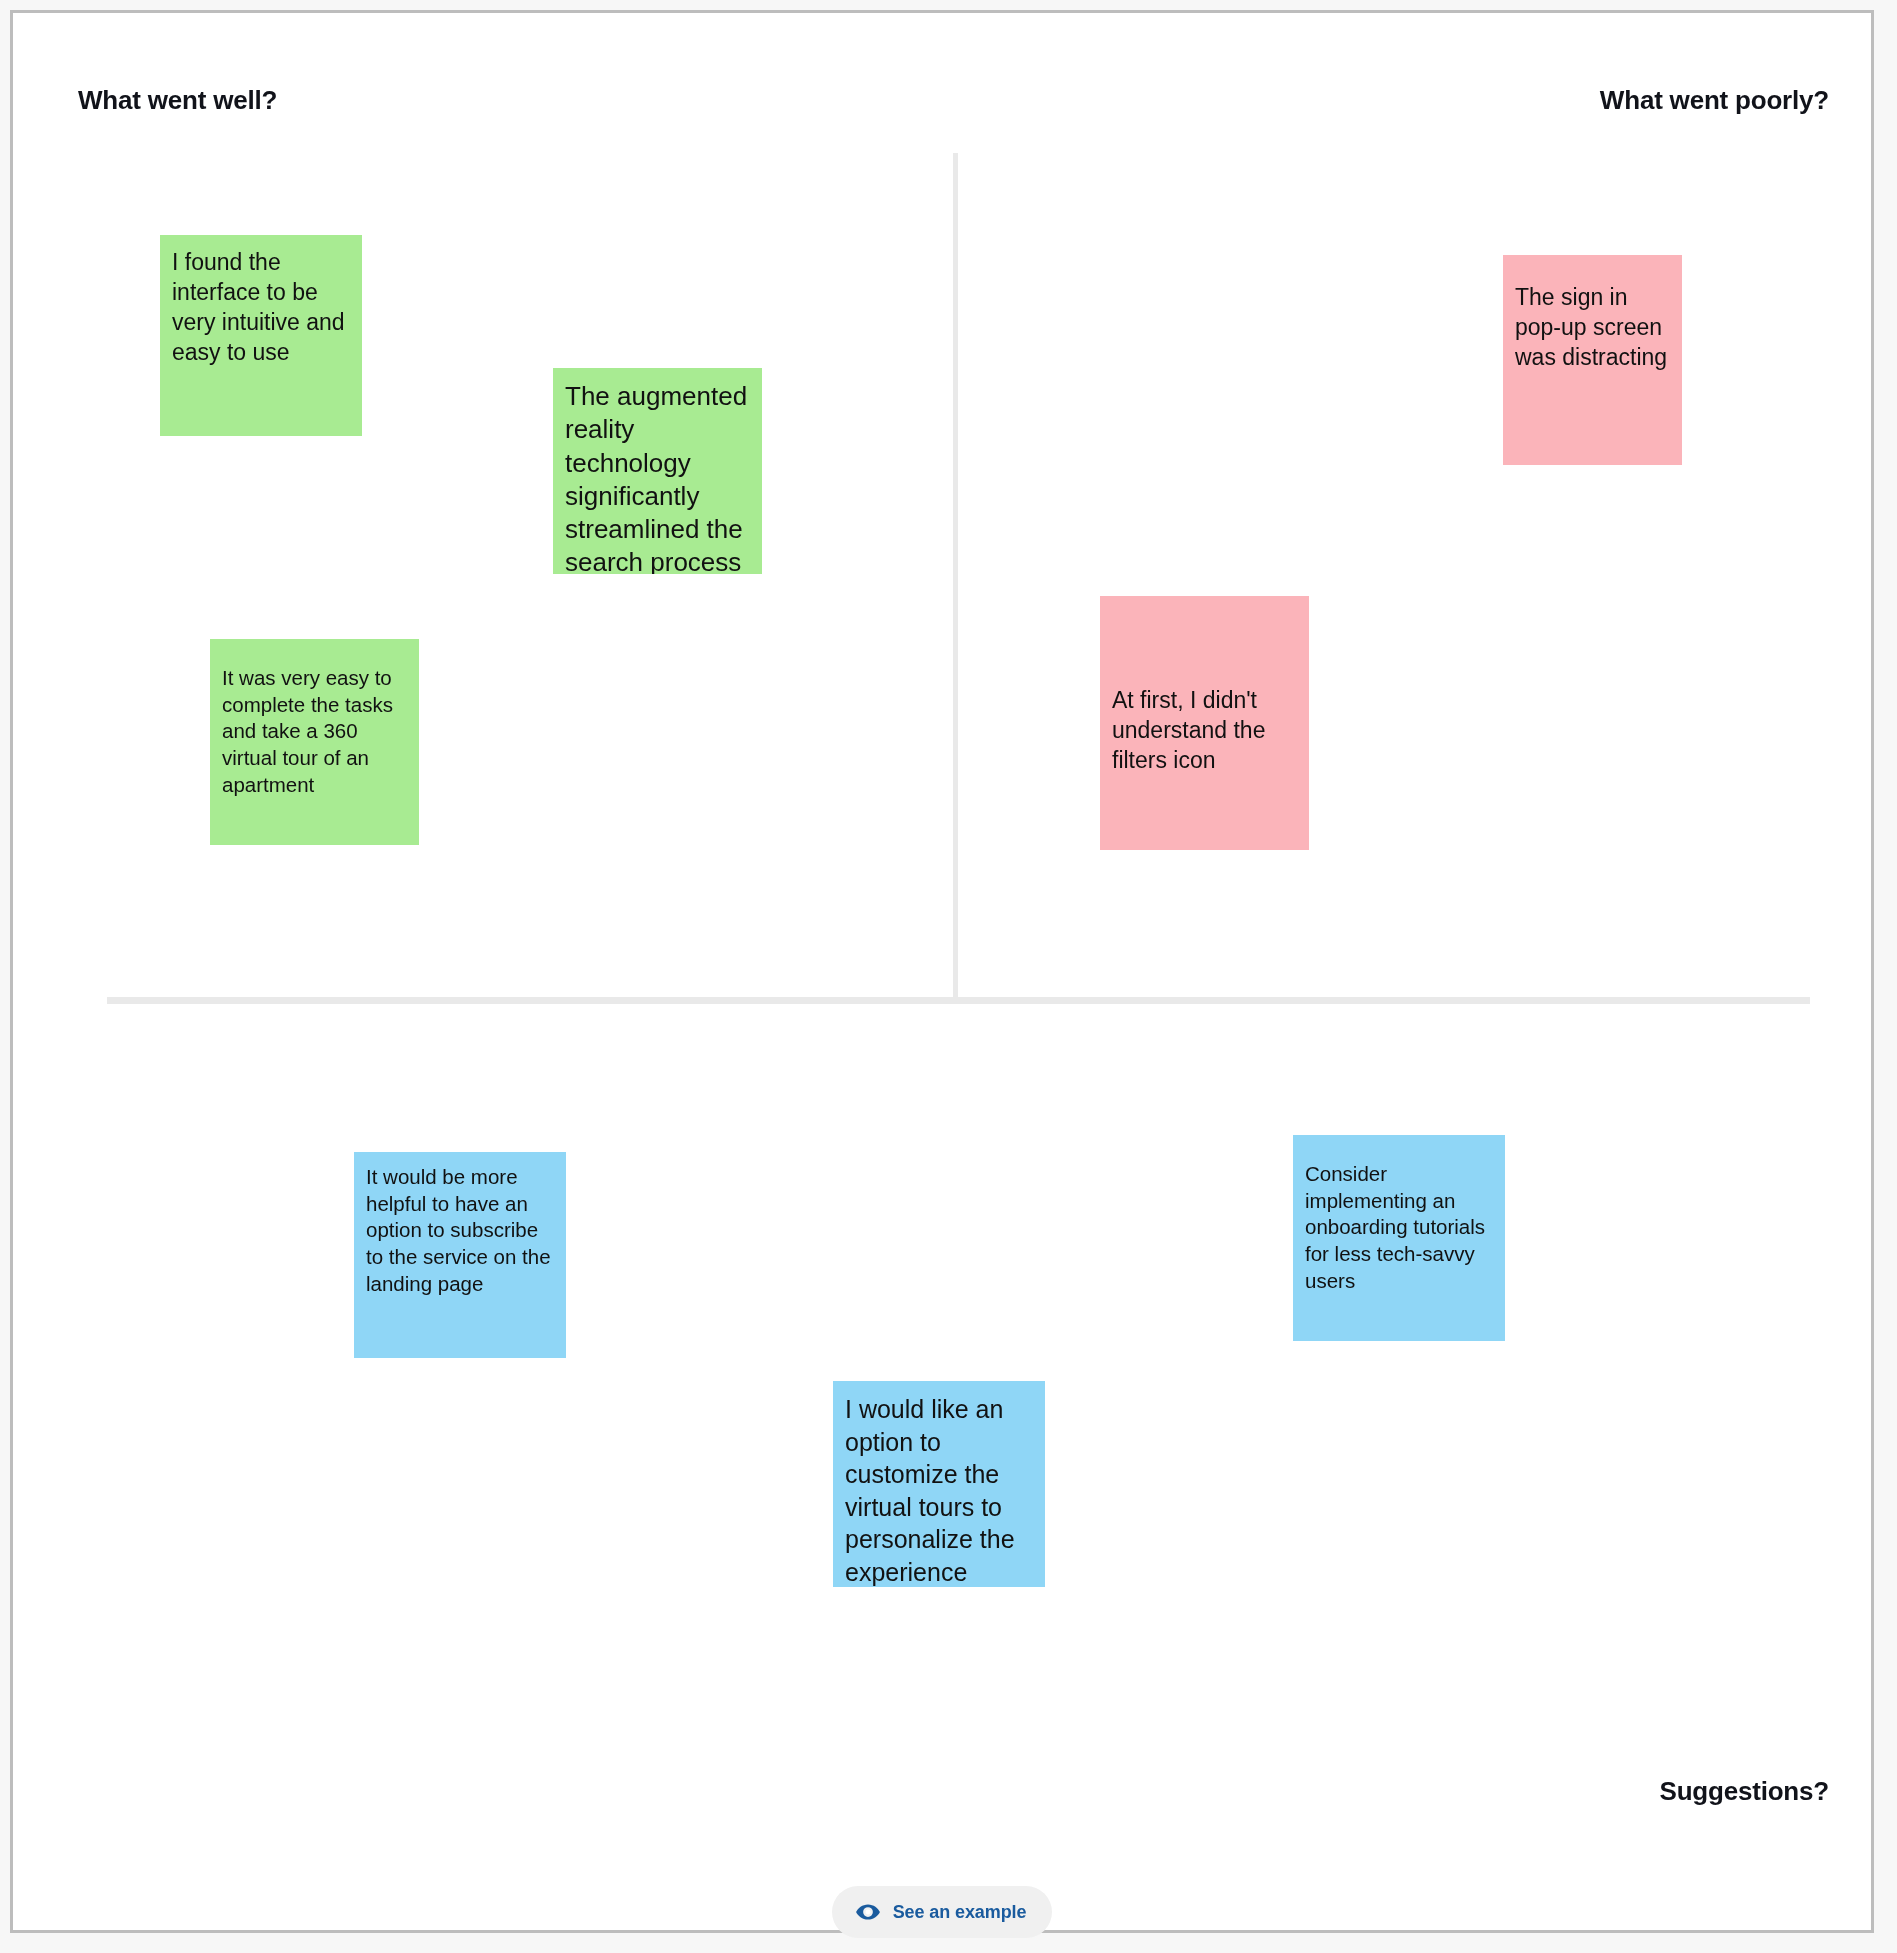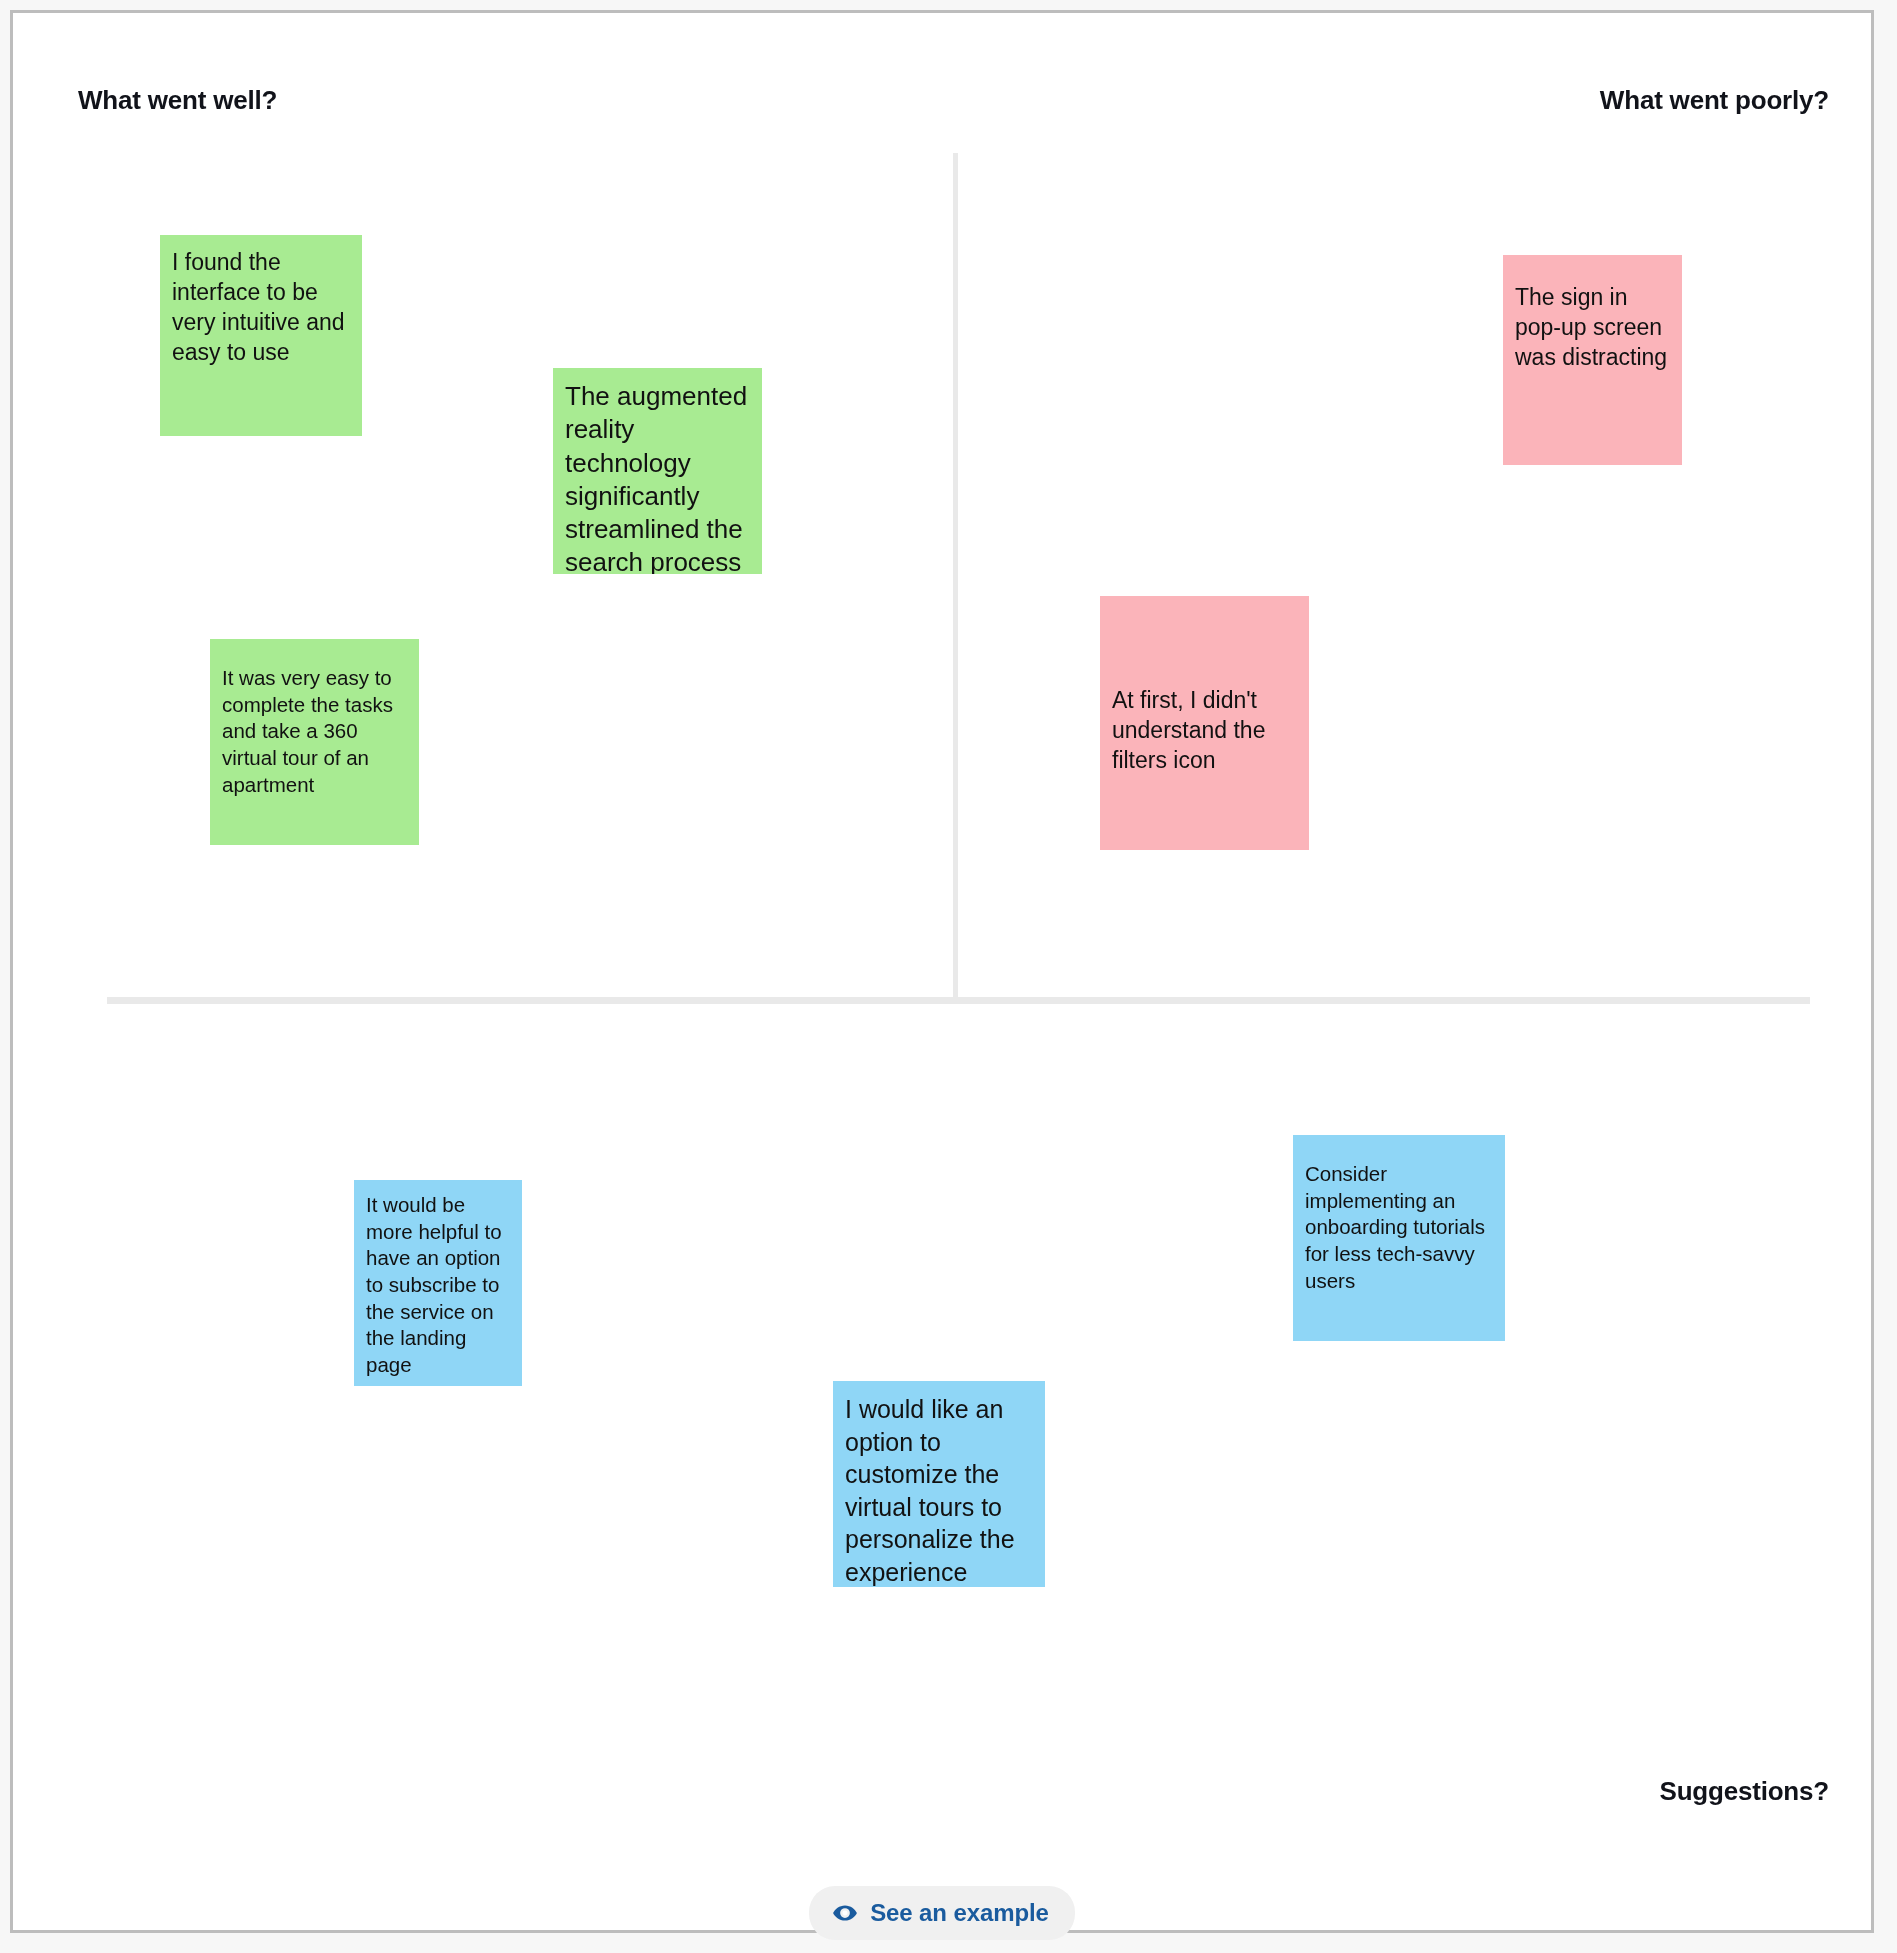--- a/index.html
+++ b/index.html
@@ -93,21 +93,21 @@
     display: inline-flex;
     align-items: center;
     justify-content: center;
     width: 26px;
     height: 26px;
     color: #1a5b9e;
   }
   .example-button .btn-label {
     font-family: "Liberation Sans", sans-serif;
     font-weight: bold;
-    font-size: 24px;
+    font-size: 18px;
     color: #1a5b9e;
     letter-spacing: -0.1px;
   }
 </style>
 </head>
 <body>
 
 <div id="board-root">
   <div class="canvas">
 
@@ -123,21 +123,21 @@
     <div class="note green" style="left:147px; top:206px; width:202px; height:201px;">I found the interface to be very intuitive and easy to use</div>
 
     <div class="note green" style="left:540px; top:339px; width:209px; height:206px; font-size:26px; line-height:1.28;">The augmented reality technology significantly streamlined the search process</div>
 
     <div class="note green" style="left:197px; top:610px; width:209px; height:206px; font-size:20.5px; line-height:1.3; padding-top:26px;">It was very easy to complete the tasks and take a 360 virtual tour of an apartment</div>
 
     <div class="note pink" style="left:1490px; top:242px; width:179px; height:210px; padding-top:27px;">The sign in pop-up screen was distracting</div>
 
     <div class="note pink" style="left:1087px; top:583px; width:209px; height:254px; padding-top:89px;">At first, I didn't understand the filters icon</div>
 
-    <div class="note blue" style="left:341px; top:1139px; width:168px; height:206px; font-size:20.5px; line-height:1.3;margin-top:28px;">It would be more helpful to have an option to subscribe to the service on the landing page</div>
+    <div class="note blue" style="left:341px; top:1139px; width:212px; height:206px; font-size:20.5px; line-height:1.3;">It would be more helpful to have an option to subscribe to the service on the landing page</div>
 
     <div class="note blue" style="left:820px; top:1368px; width:212px; height:206px; font-size:25px; line-height:1.3;">I would like an option to customize the virtual tours to personalize the experience</div>
 
     <div class="note blue" style="left:1280px; top:1122px; width:212px; height:206px; font-size:20.5px; line-height:1.3; padding-top:26px;">Consider implementing an onboarding tutorials for less tech-savvy users</div>
 
     <div class="example-bar">
       <button class="example-button">
         <span class="eye-icon">
           <svg width="26" height="26" viewBox="0 0 24 24" aria-hidden="true">
             <path fill="currentColor" d="M12 5C6.8 5 2.6 8.4 1 12c1.6 3.6 5.8 7 11 7s9.4-3.4 11-7c-1.6-3.6-5.8-7-11-7zm0 11.5A4.5 4.5 0 1 1 16.5 12 4.5 4.5 0 0 1 12 16.5z"></path>

